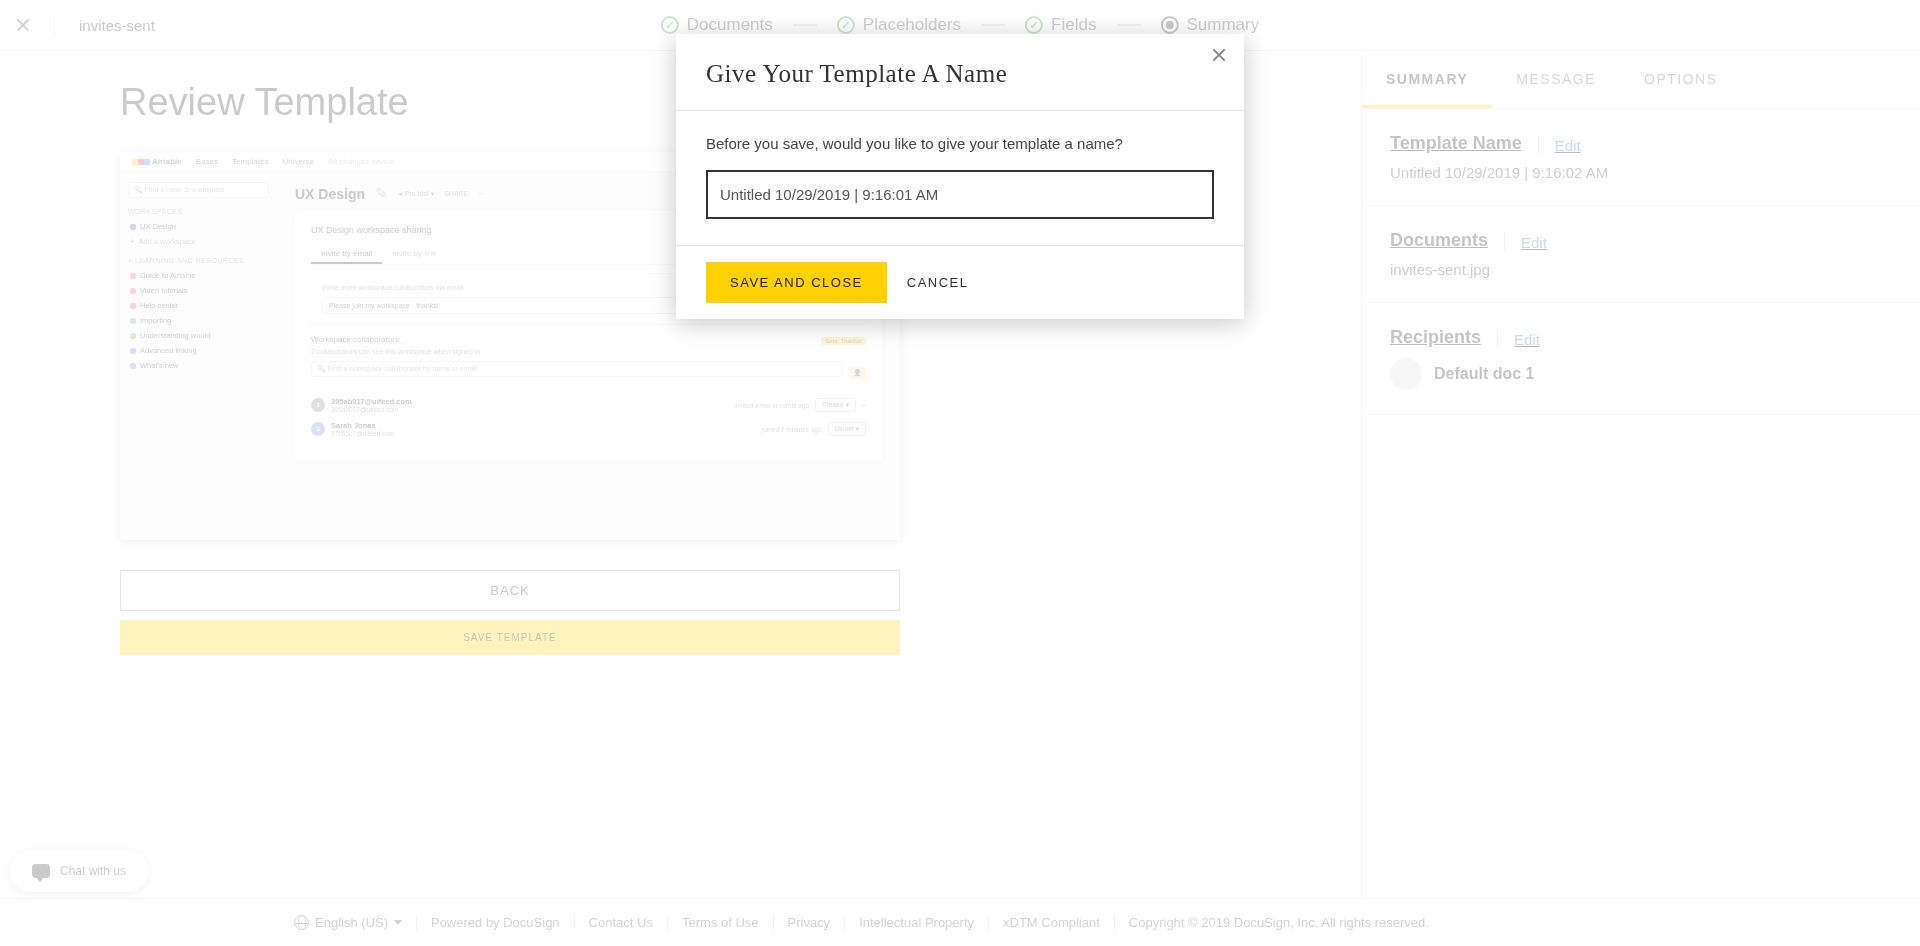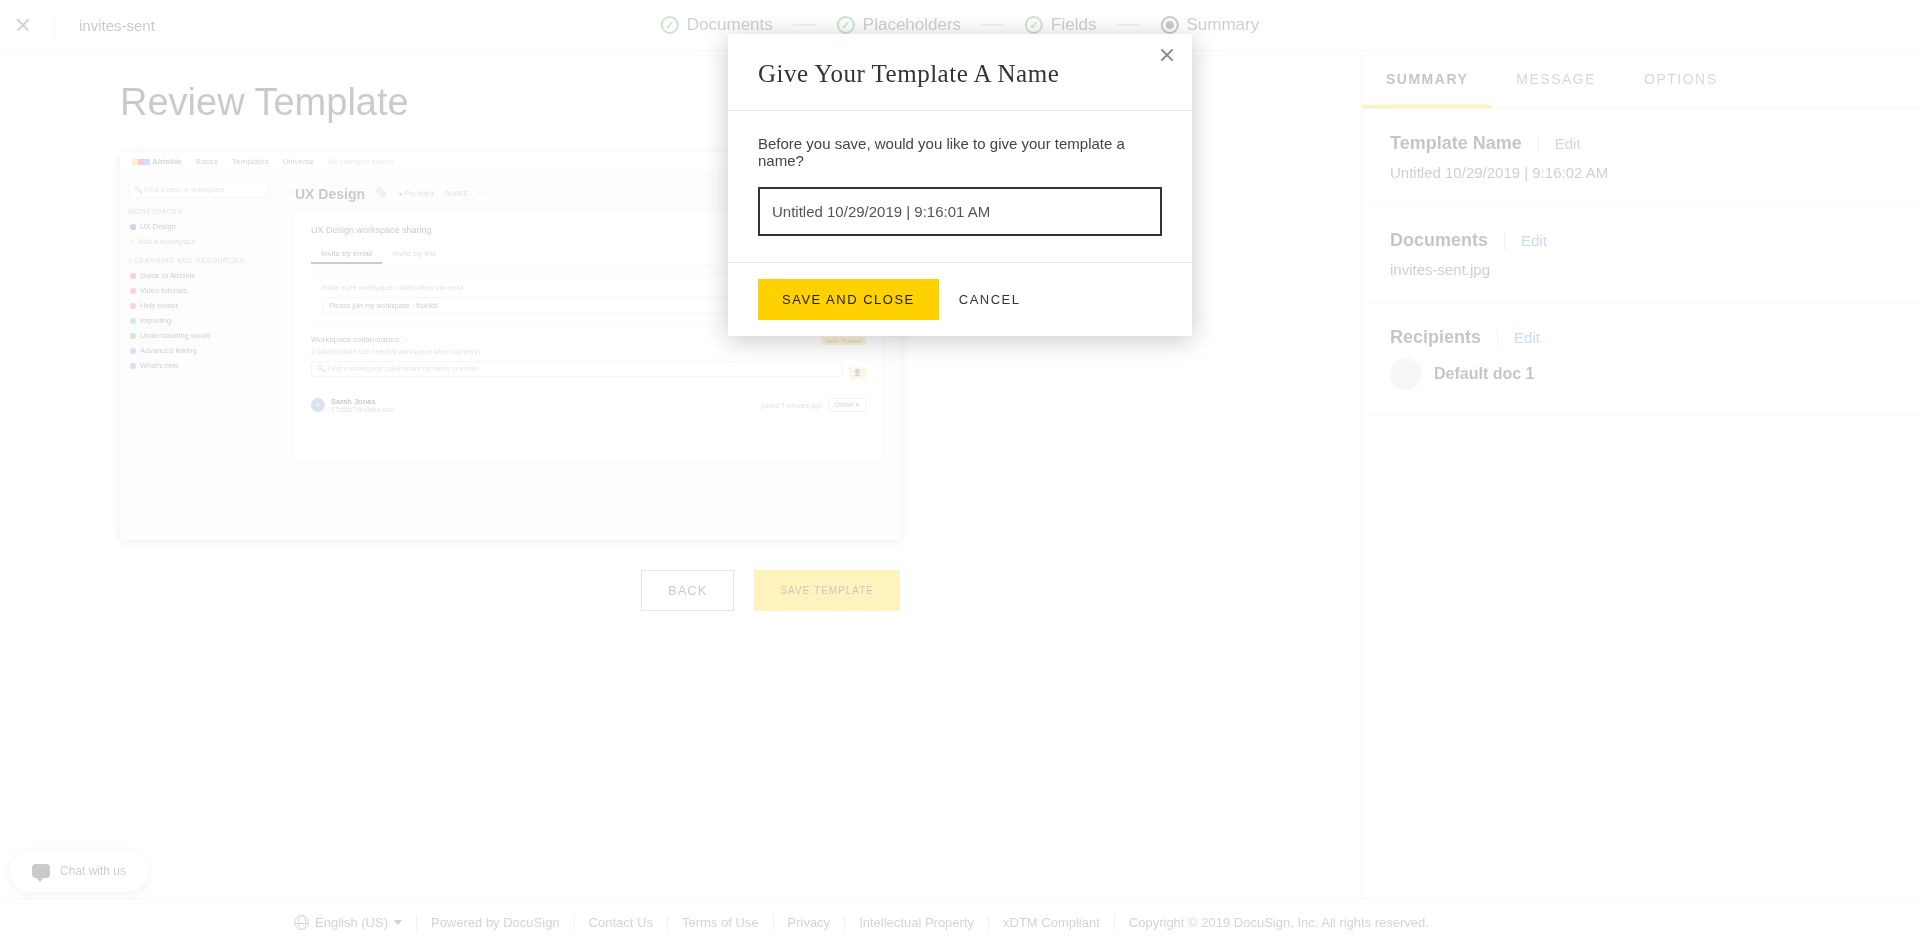--- a/index.html
+++ b/index.html
@@ -366,24 +366,25 @@
       font-size: 6.5px;
     }
     .preview-yellow-badge {
       background: #ffd768;
       font-size: 6px;
       padding: 1px 4px;
       border-radius: 2px;
     }
     .actions {
       display: flex;
-      gap: 20px;
+      gap: 9px;
       justify-content: flex-end;
       margin-top: 30px;
       width: 780px;
+      flex-direction: column;
     }
     .btn-back {
       border: 1px solid #999;
       background: #fff;
       padding: 12px 26px;
       font-size: 13px;
       letter-spacing: 1px;
       cursor: pointer;
       color: #333;
     }
@@ -421,23 +422,24 @@
       color: #222;
       font-weight: 600;
       border-bottom-color: #ffd100;
     }
     .right-section {
       padding: 24px 28px;
       border-bottom: 1px solid #e0e0e0;
     }
     .right-section-head {
       display: flex;
-      align-items: center;
+      align-items: flex-end;
       gap: 16px;
       margin-bottom: 10px;
+      text-decoration: underline;
     }
     .right-section-title {
       font-size: 18px;
       font-weight: 600;
       color: #222;
     }
     .right-section-divider {
       width: 1px;
       height: 18px;
       background: #ccc;
@@ -543,21 +545,21 @@
       position: absolute;
       inset: 0;
       background: rgba(255,255,255,0.74);
       z-index: 100;
     }
     .modal {
       position: absolute;
       left: 50%;
       top: 34px;
       transform: translateX(-50%);
-      width: 464px;
+      width: 568px;
       background: #fff;
       box-shadow: 0 4px 24px rgba(0,0,0,0.22);
       z-index: 101;
     }
     .modal-header {
       padding: 26px 30px 22px;
       border-bottom: 1px solid #e8e8e8;
       position: relative;
     }
     .modal-title {
@@ -737,20 +739,30 @@
                 <div class="preview-collab-heading">Workspace collaborators</div>
                 <span style="color:#bbb">ⓘ</span>
                 <span style="margin-left:auto" class="preview-yellow-badge">Sent. Thanks!</span>
               </div>
               <div class="preview-collab-sub">2 collaborators can see this workspace when signed in.</div>
               <div style="display:flex; gap:6px; align-items:center; margin-bottom:8px">
                 <div class="preview-collab-search" style="flex:1">🔍 <span>Find a workspace collaborator by name or email</span></div>
                 <span style="background:#ffe089; padding:2px 4px; border-radius:2px; font-size:7px">👤</span>
               </div>
               <div class="preview-collab-row">
+                <div class="preview-collab-av" style="background:#888">3</div>
+                <div>
+                  <div class="preview-collab-name">395ab017@uifeed.com</div>
+                  <div class="preview-collab-email">395ab017@uifeed.com</div>
+                </div>
+                <span class="preview-collab-status">invited a few seconds ago</span>
+                <span class="preview-role"><span>Creator</span> ▾</span>
+                <span style="color:#aaa">×</span>
+              </div>
+              <div class="preview-collab-row">
                 <div class="preview-collab-av">S</div>
                 <div>
                   <div class="preview-collab-name">Sarah Jonas</div>
                   <div class="preview-collab-email">17b55c7@uifeed.com</div>
                 </div>
                 <span class="preview-collab-status">joined 7 minutes ago</span>
                 <span class="preview-role"><span>Owner</span> ▾</span>
               </div>
             </div>
           </div>

